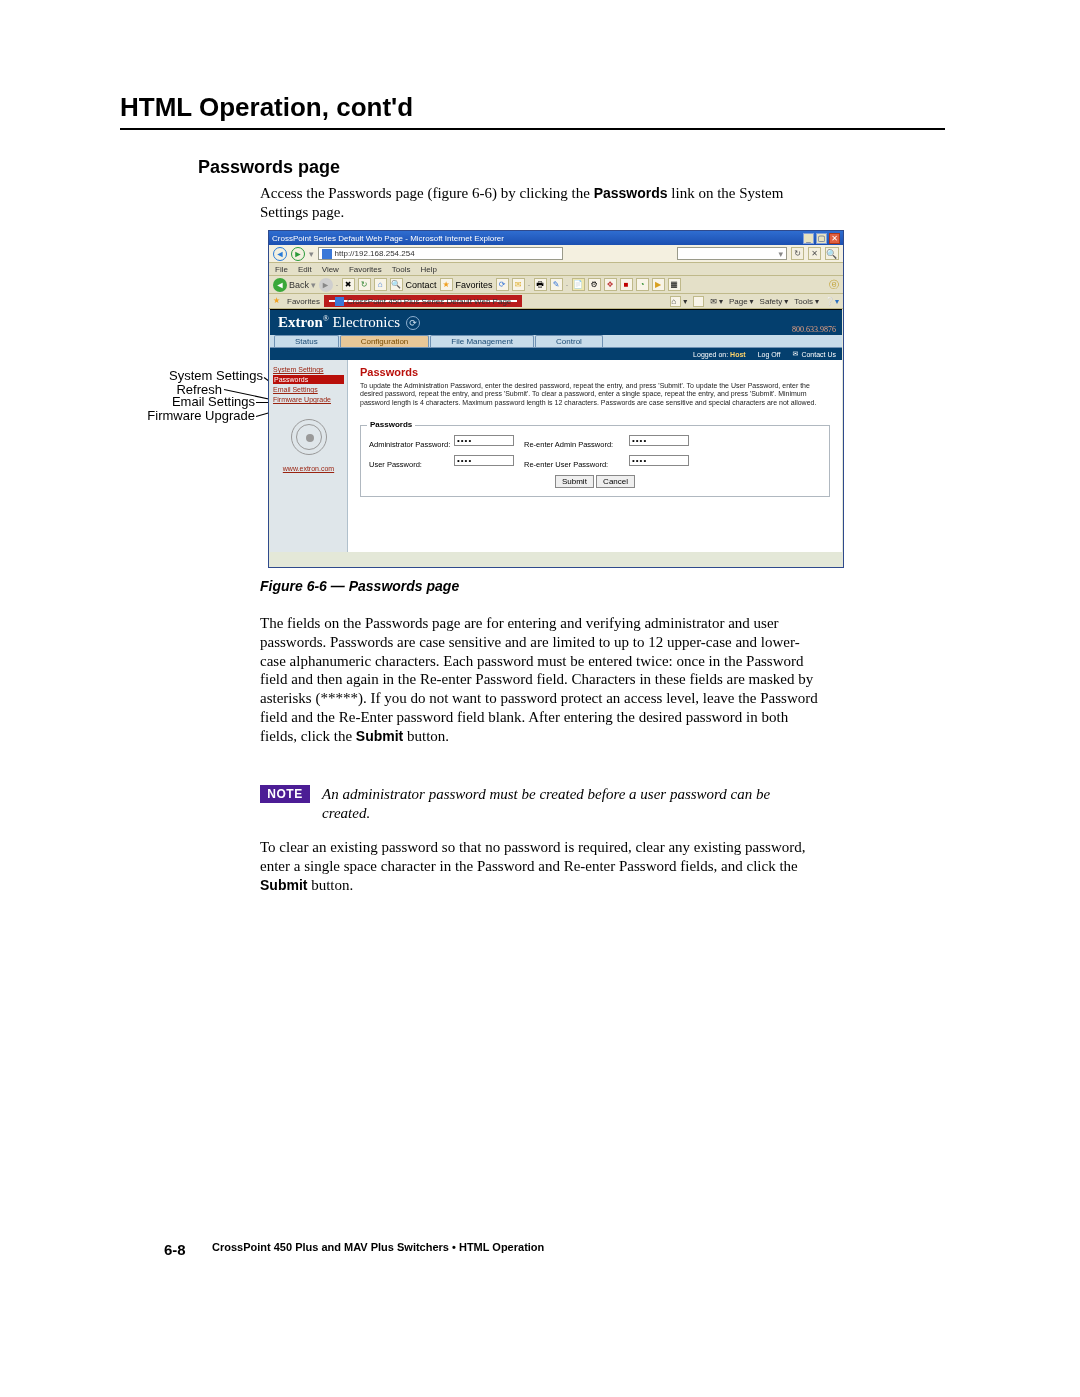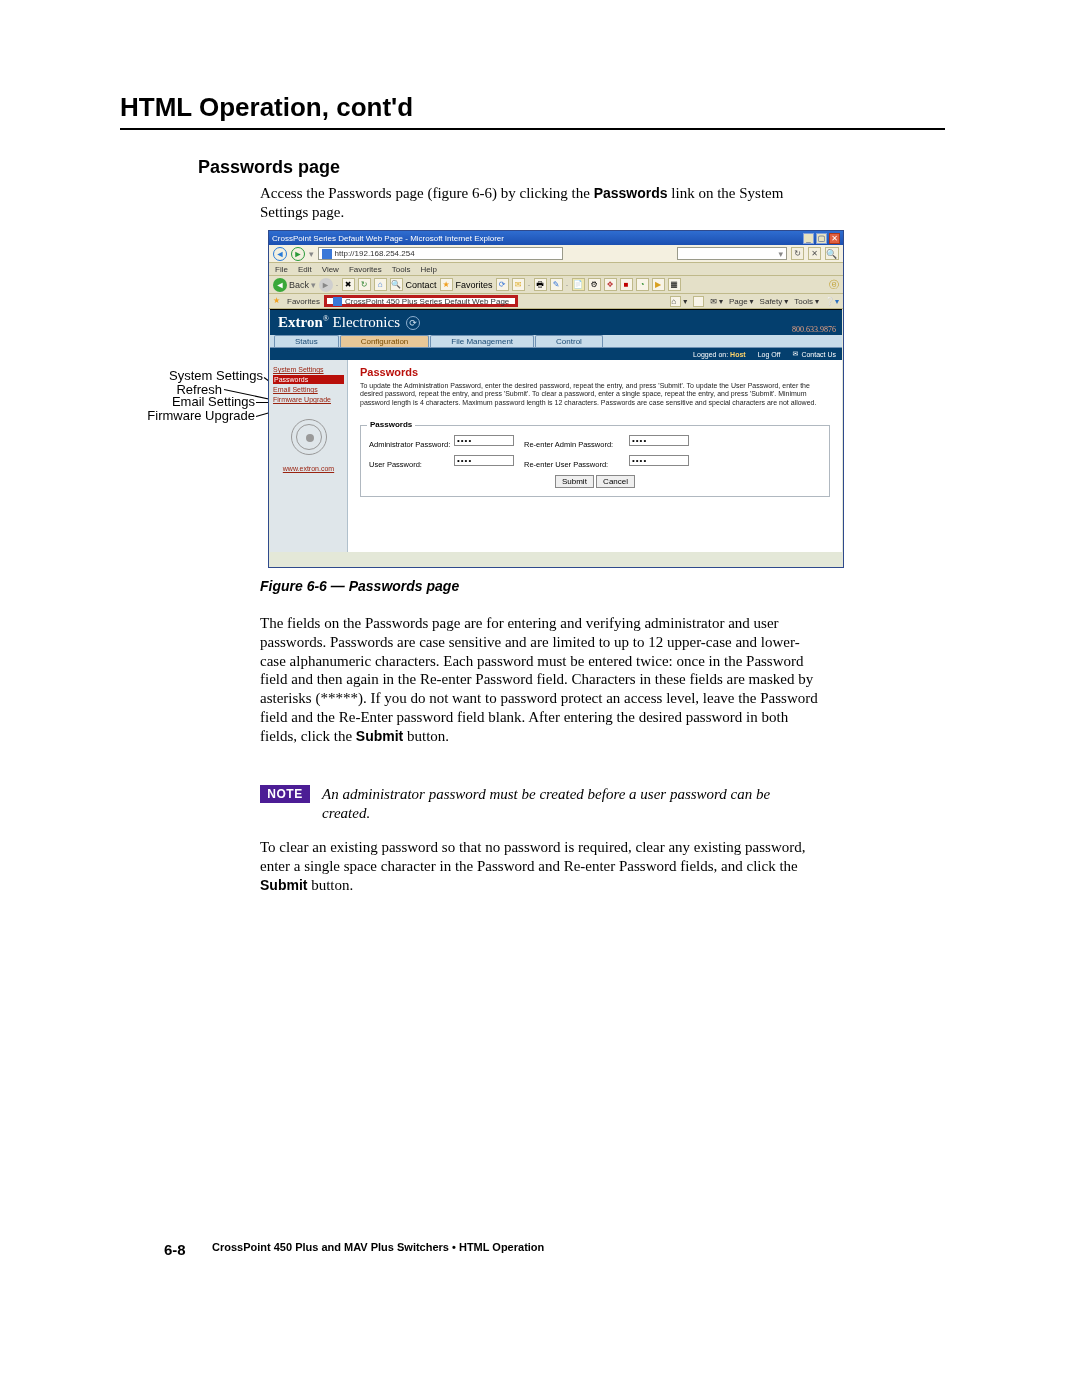--- a/index.html
+++ b/index.html
@@ -87,21 +87,21 @@
   .magglass { width:14px; height:13px; background:#f4f0e0; border:1px solid #bfb98a; display:flex; align-items:center; justify-content:center; color:#2a6fc0;}
   .menubar { height:13px; background:#e4e0c8; border-bottom:1px solid #bfb98a; display:flex; align-items:center; gap:10px; padding:0 6px; font-size:8px; color:#333;}
   .toolbar1 { height:18px; background:#e4e0c8; border-bottom:1px solid #bfb98a; display:flex; align-items:center; gap:3px; padding:0 4px;}
   .toolbar1 .backbtn { display:flex; align-items:center; gap:2px; color:#333;}
   .backcircle { width:14px; height:14px; border-radius:50%; background:#3aa83a; color:#fff; display:flex; align-items:center; justify-content:center; font-size:9px;}
   .grayarrow { width:14px; height:14px; border-radius:50%; background:#cfcfcf; color:#888; display:flex; align-items:center; justify-content:center; font-size:9px;}
   .tbicon { width:13px; height:13px; border:1px solid #bfb98a; background:#f8f4e8; display:flex; align-items:center; justify-content:center; font-size:8px;}
   .goldstar { color:#f0a020;}
   .toolbar2 { height:15px; background:#e4e0c8; border-bottom:1px solid #bfb98a; display:flex; align-items:center; gap:4px; padding:0 4px; font-size:8px; color:#333;}
   .favicon { width:10px; height:10px; color:#f0a020;}
-  .tabchip { background:#fff; border:3px solid #b91c1c; height:12px; display:flex; align-items:center; padding:0 6px; gap:3px;}
+  .tabchip { background:#fff; border:5px solid #b91c1c; height:12px; display:flex; align-items:center; padding:0 6px; gap:3px;}
   .tabchip .addricon2 { width:9px; height:9px; background:#3a78d8;}
   .rightgroup { margin-left:auto; display:flex; align-items:center; gap:6px; color:#333;}
   .dropicon { display:flex; align-items:center; gap:2px;}
   .sq { width:11px; height:11px; border:1px solid #bfb98a; background:#f8f4e8;}
   
   .webpage { position:absolute; left:1px; right:1px; top:78px; bottom:15px; background:#f97316; display:flex; flex-direction:column;}
   .brandbar { height:26px; background:#043f6e; color:#fff; display:flex; align-items:center; padding:0 8px; font-family:Georgia, serif; position:relative; border-top:1px solid #000;}
   .brandbar .brand { font-size:15px;}
   .brandbar .brand .reg { font-size:8px; vertical-align:top;}
   .brandbar .ext-logo { margin-left:6px; width:14px; height:14px; border:1px solid #8fb0d0; border-radius:50%; display:flex; align-items:center; justify-content:center; font-size:9px; color:#cfe0ef;}

